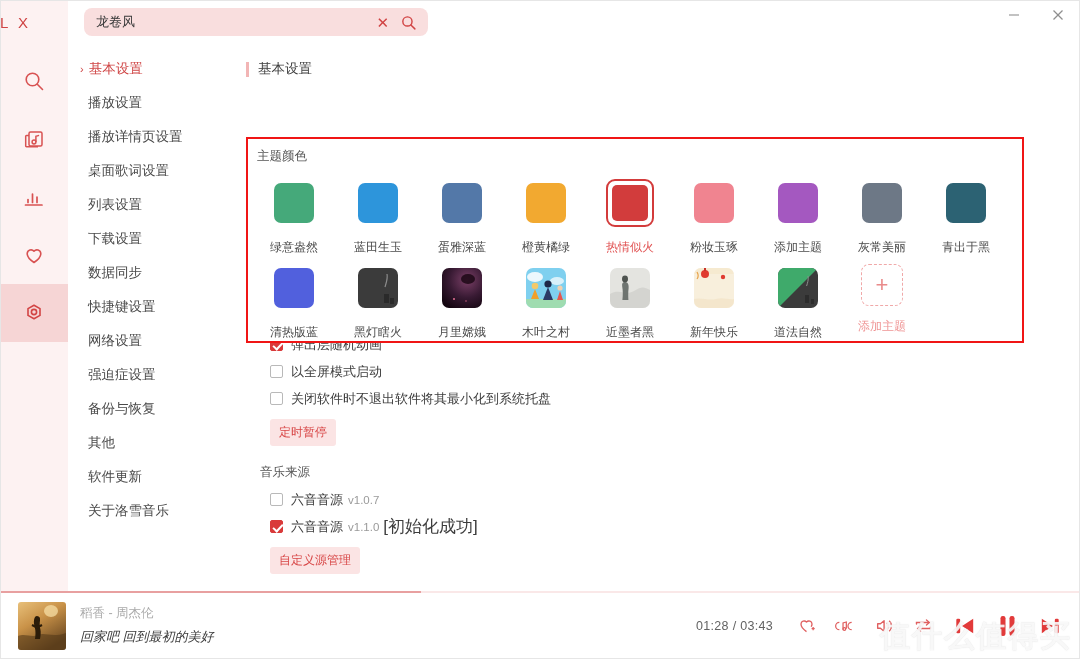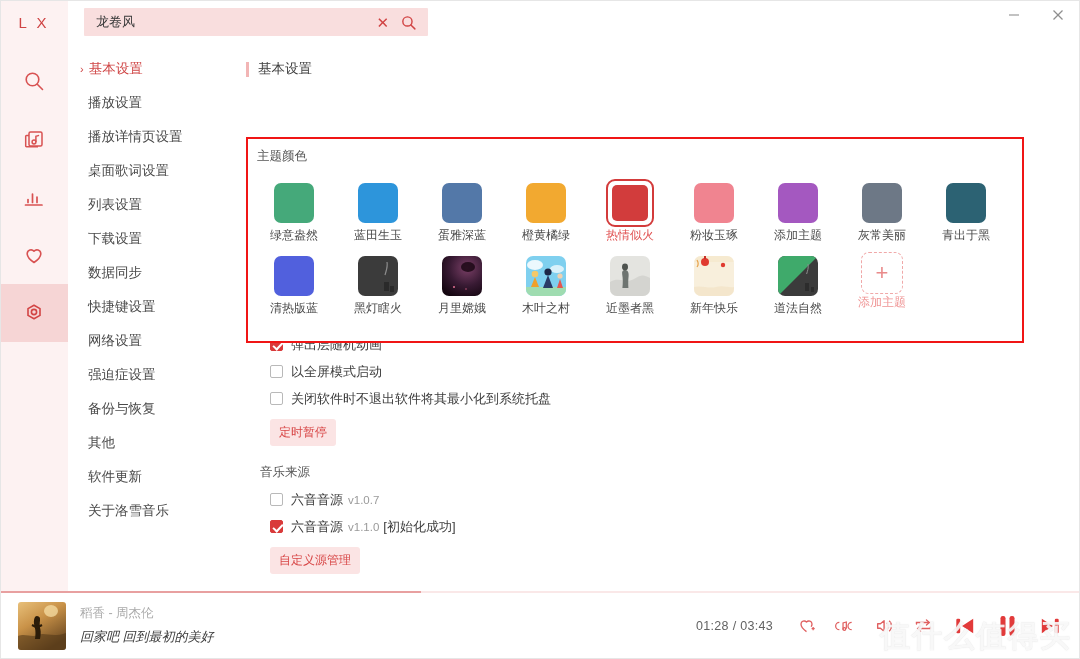--- a/index.html
+++ b/index.html
@@ -22,39 +22,39 @@
   .topbar {
     height: 44px;
     display: flex;
     align-items: stretch;
     background: #ffffff;
     flex: 0 0 44px;
   }
   .logo-cell {
     width: 68px;
     background: #fdf2f2;
-    display: flex; align-items: center; justify-content: center;
+    display: flex; align-items: center; justify-content: flex-start;
   }
   .logo-text {
     color: #cf4444;
     font-size: 15px;
     letter-spacing: 3px;
     font-weight: 400;
   }
   .search-area {
     flex: 1;
     display: flex; align-items: center;
     padding: 0 14px 0 16px;
     background: #ffffff;
   }
   .search-box {
     width: 344px;
     height: 28px;
     background: #f9dede;
-    border-radius: 1px;
+    border-radius: 8px;
     display: flex; align-items: center;
     padding: 0 8px 0 12px;
   }
   .search-value {
     flex: 1;
     font-size: 13px;
     color: #3a3a3a;
     line-height: 28px;
     white-space: nowrap; overflow: hidden;
   }
@@ -173,21 +173,21 @@
   }
   .theme-cell.selected .swatch-holder {
     border: 2px solid #d33b3b;
     background: #ffffff;
   }
   .theme-cell.selected .swatch {
     width: 36px; height: 36px; border-radius: 5px;
   }
   .theme-name {
     font-size: 12px; color: #4a4a4a;
-    margin-top: 0; white-space: nowrap;
+    margin-top: 12px; white-space: nowrap;
   }
   .theme-cell.selected .theme-name { color: #e05050; }
   .theme-cell.add .swatch-holder {
     border: 1px dashed #f0a8a8; border-radius: 8px;
     width: 42px; height: 42px;
   }
   .plus-glyph { color: #e98b8b; font-size: 22px; line-height: 1; }
   .theme-cell.add .theme-name { color: #ef9494; }
 
   
@@ -218,21 +218,21 @@
     content: "";
     position: absolute;
     left: 4px; top: 0.5px;
     width: 4px; height: 8px;
     border: solid #ffffff;
     border-width: 0 2px 2px 0;
     transform: rotate(43deg);
   }
   .opt-label { cursor: pointer; }
   .opt-ver { color: #9a9a9a; font-size: 11.5px; margin-left: 5px; }
-  .opt-note { color: #3d3d3d; font-size: 13px; margin-left: 4px; }
+  .opt-note { color: #3d3d3d; font-size: 17px; margin-left: 4px; }
 
   .pill-btn {
     display: inline-block;
     background: #fbe4e4;
     color: #d84848;
     font-size: 12px;
     border-radius: 3px;
     padding: 5px 9px;
     margin: 7px 0 0 10px;
     cursor: pointer;

